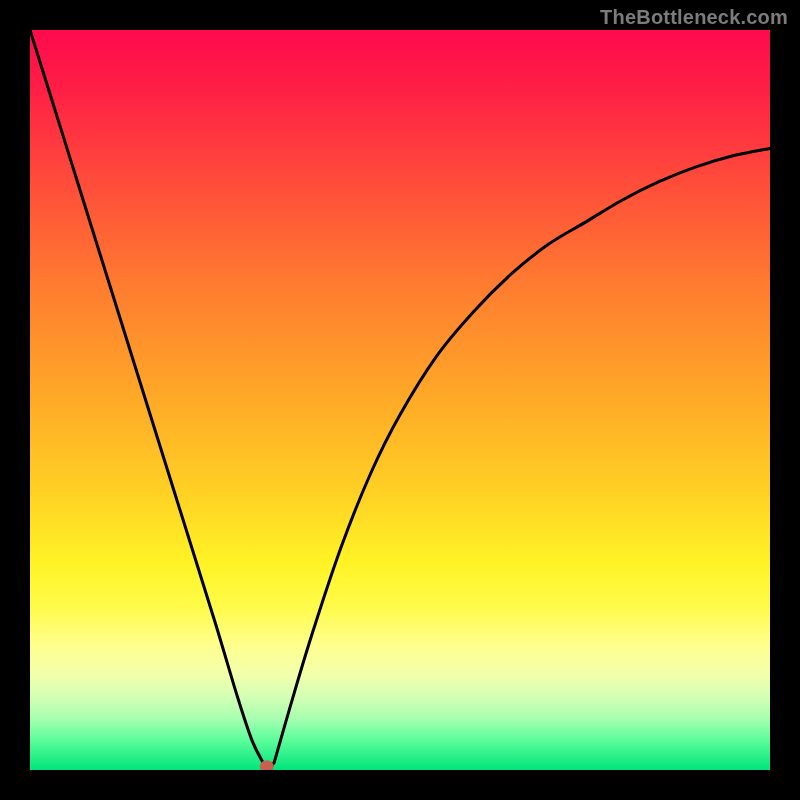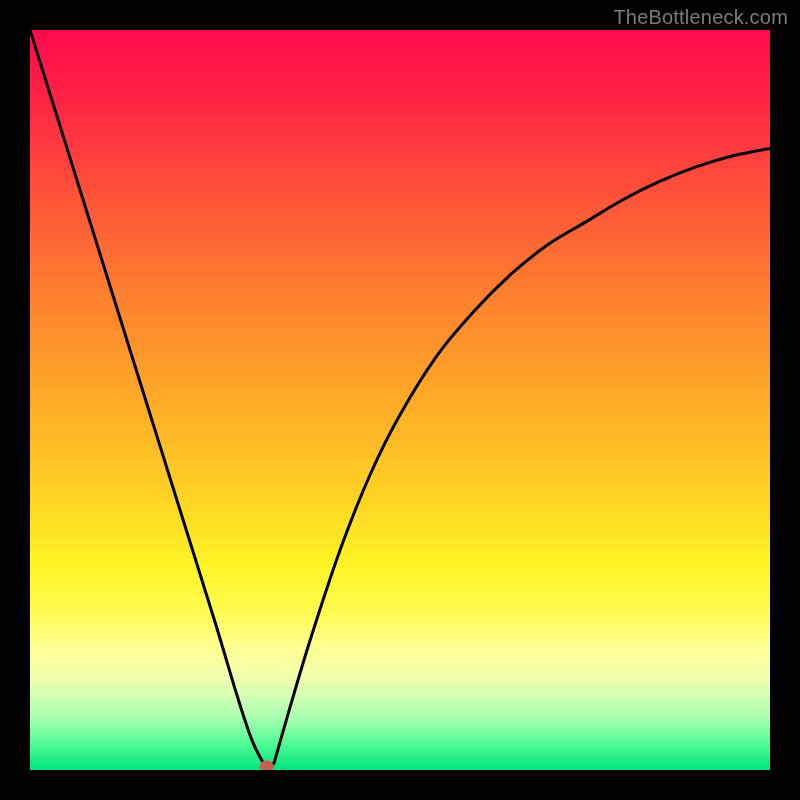--- a/index.html
+++ b/index.html
@@ -47,21 +47,21 @@
     top: 0;
     width: 740px;
     height: 740px;
   }
   .attribution {
     position: absolute;
     top: 6px;
     right: 12px;
     color: #7c7c7c;
     font-size: 20px;
-    font-weight: 400;
+    font-weight: 700;
     letter-spacing: 0.2px;
   }
 </style>
 </head>
 <body>
 
 <div class="stage">
 
   <div class="plot-area">
     <svg id="curve" class="curve-svg" viewBox="0 0 740 740" preserveAspectRatio="none">

